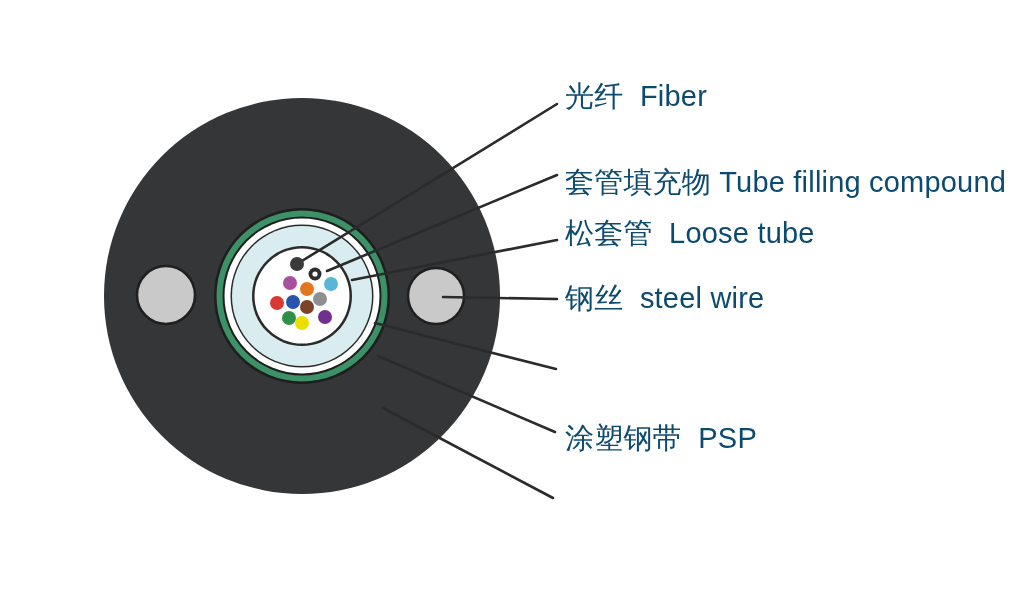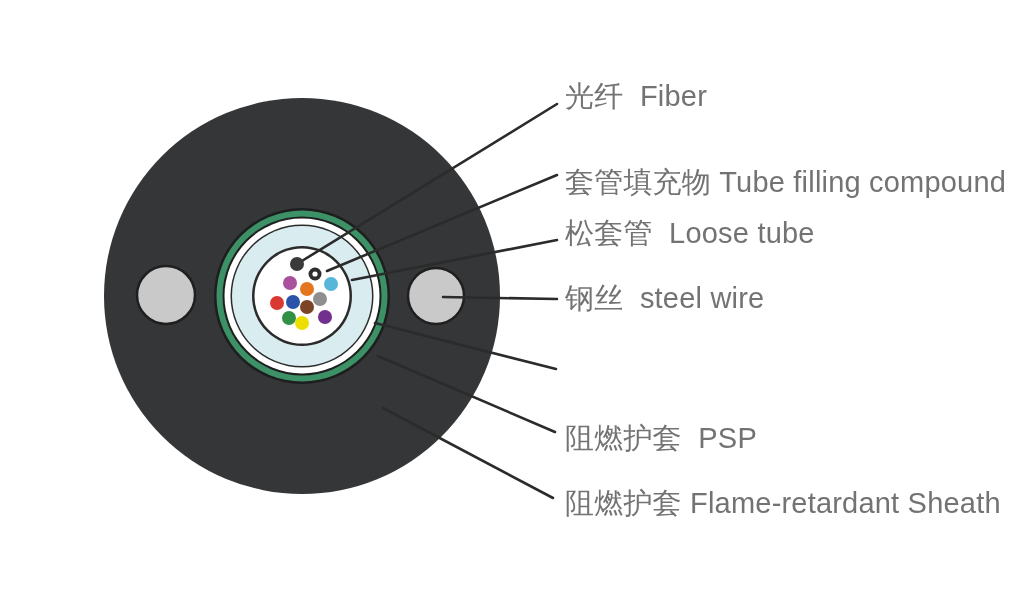--- a/index.html
+++ b/index.html
@@ -20,21 +20,21 @@
   }
   .labels{
     position:absolute;left:0;top:0;width:1024px;height:595px;
     pointer-events:none;
   }
   .label{
     position:absolute;
     font-size:29px;
     font-weight:500;
     line-height:40px;
-    color:#737373;
+    color:#0c4a6e;
     white-space:pre;
     letter-spacing:0.2px;
   }
 </style>
 </head>
 <body>
 
 <div class="stage">
   <svg id="diagram-svg" viewBox="0 0 1024 595">
       <circle cx="302" cy="296" r="198" fill="#343638"></circle>
@@ -67,16 +67,15 @@
       <circle cx="307" cy="307" r="7" fill="#7c4426"></circle>
       <circle cx="289" cy="318" r="7" fill="#2f9046"></circle>
       <circle cx="302" cy="323" r="7" fill="#ecdf00"></circle>
       <circle cx="325" cy="317" r="7" fill="#71308e"></circle>
     </svg>
   <div class="labels">
     <div class="label" style="left: 565px; top: 76px;">光纤  Fiber</div>
     <div class="label" style="left: 565px; top: 162px;">套管填充物 Tube filling compound</div>
     <div class="label" style="left: 565px; top: 278px;">钢丝  steel wire</div>
     <div class="label" style="left: 565px; top: 213px;">松套管  Loose tube</div>
-    <div class="label" style="left: 565px; top: 418px;">阻燃护套  PSP</div>
-    <div class="label" style="left: 565px; top: 483px;">阻燃护套 Flame-retardant Sheath</div>
+    <div class="label" style="left: 565px; top: 418px;">涂塑钢带  PSP</div>
   </div>
 </div>
 
 </body></html>

